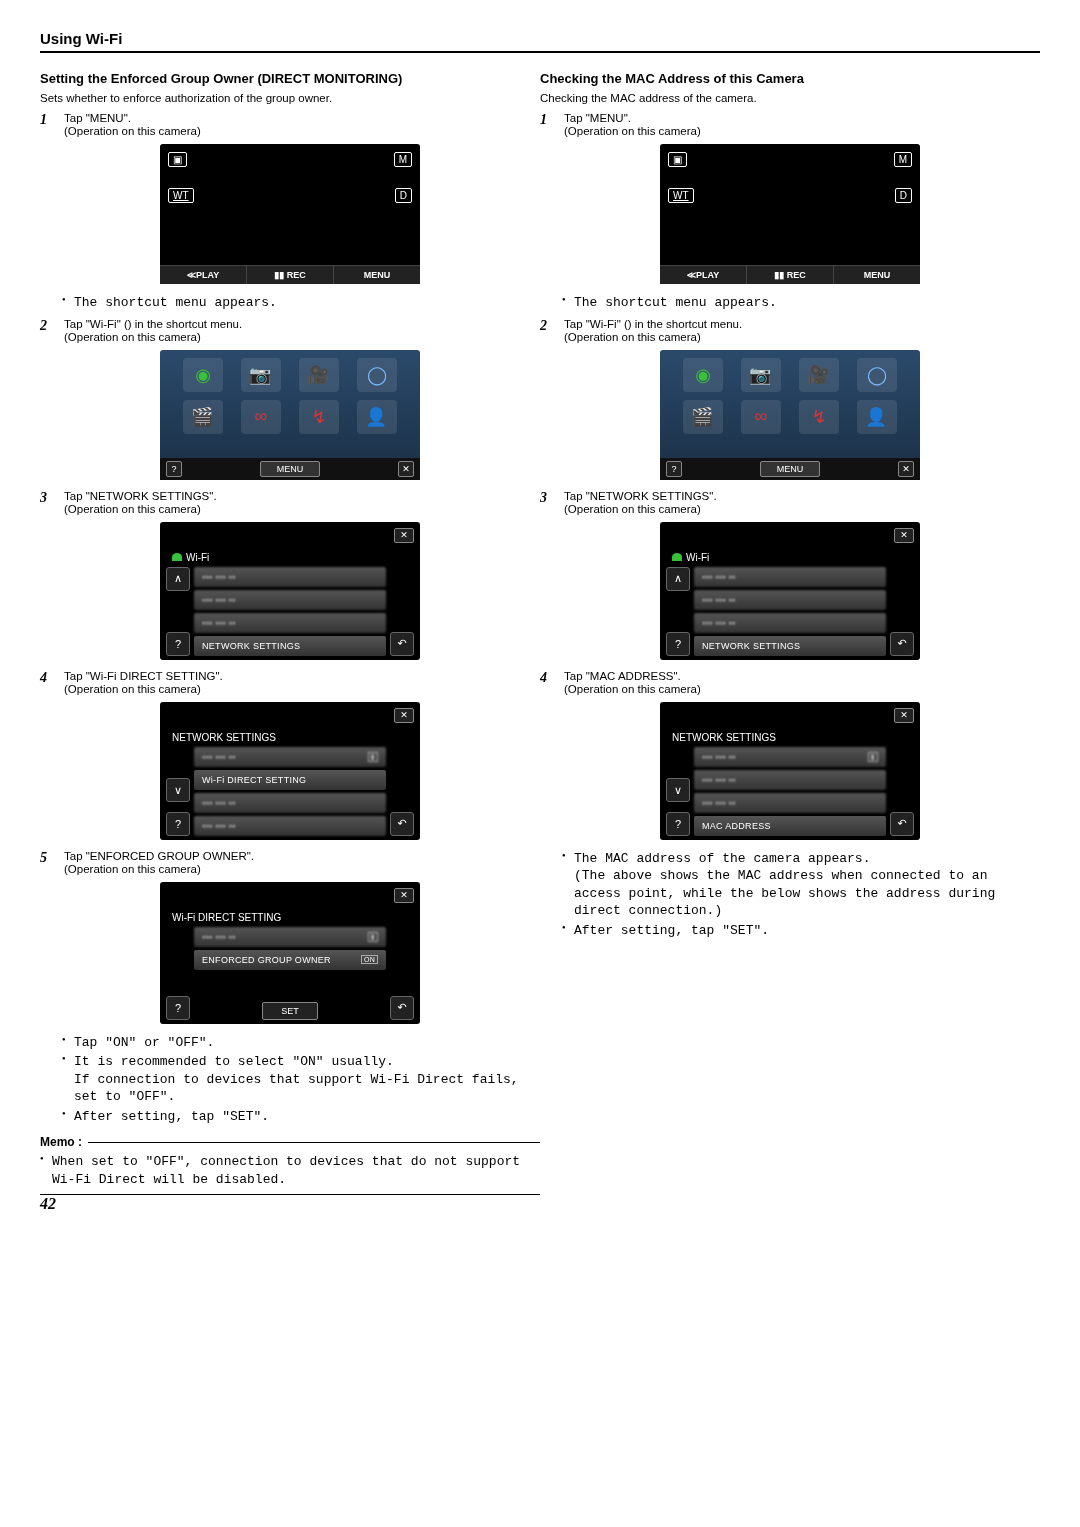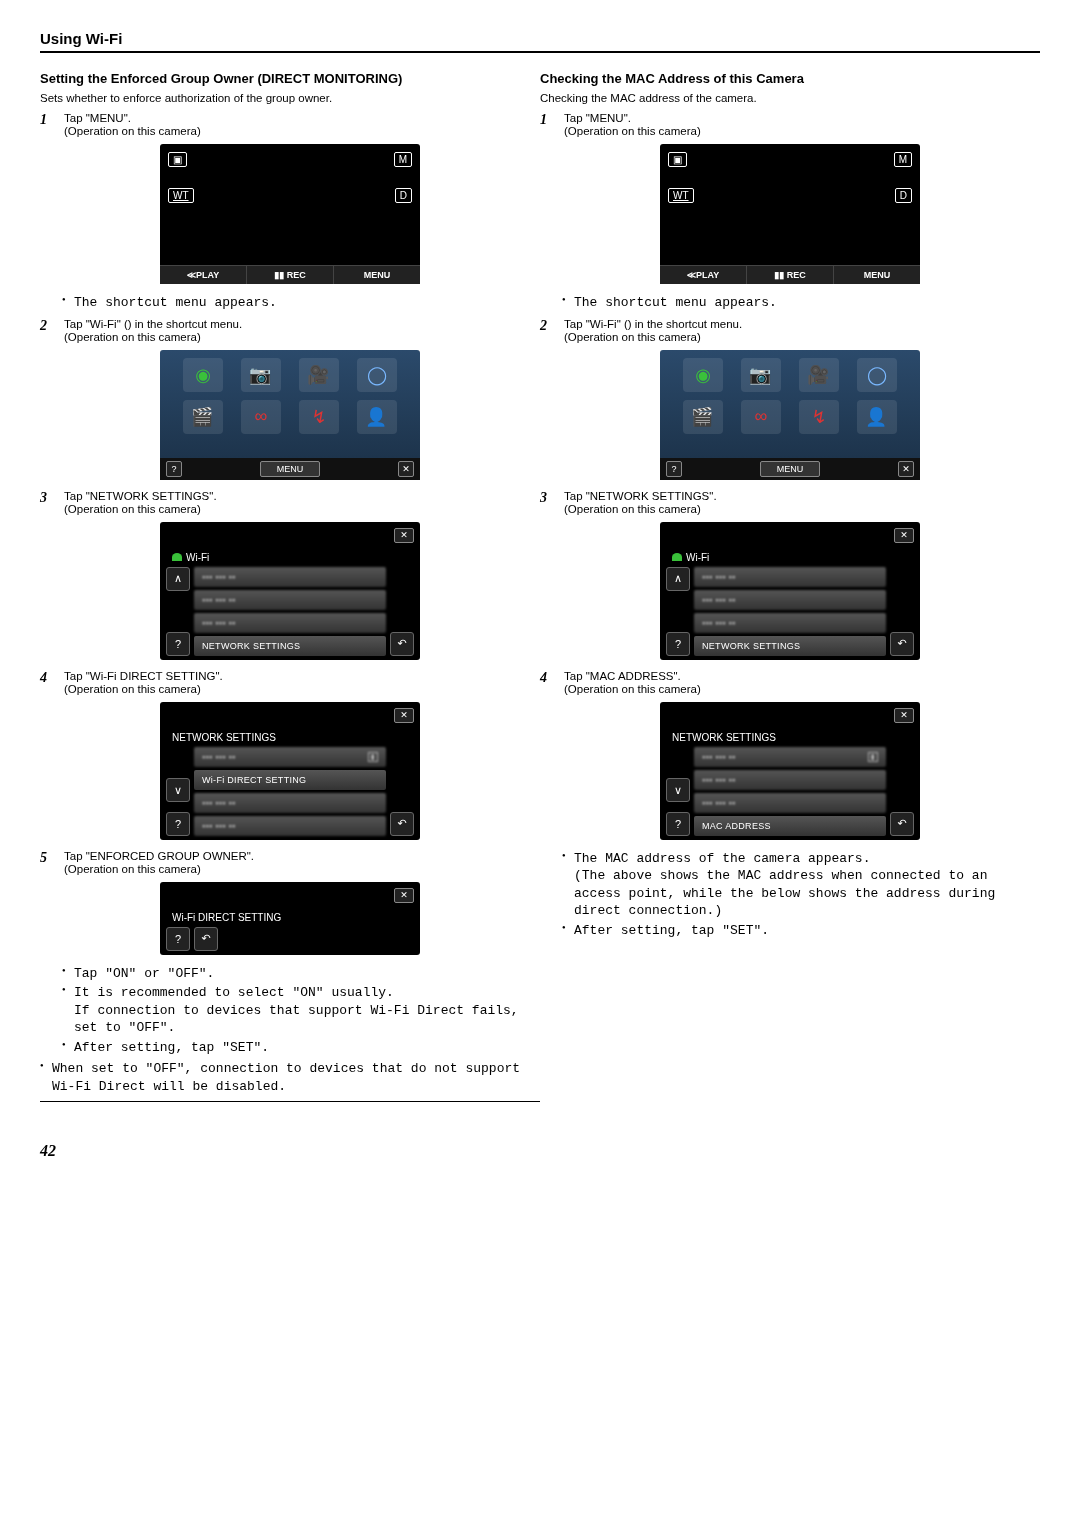--- a/index.html
+++ b/index.html
@@ -295,21 +295,20 @@
     border-top: 1px solid #000;
   }
   .memo-end {
     border-top: 1px solid #000;
     margin-top: 6px;
   }
   .page-num {
     font-size: 16px;
     font-weight: bold;
     font-style: italic;
-    margin-top: 40px;
     font-family: Georgia, 'Times New Roman', serif;
   }
 </style>
 </head>
 <body>
 
 <div class="page-header">Using Wi-Fi</div>
 
 <div class="cols">
 
@@ -441,36 +440,51 @@
     </div>
 
     <div class="screen-list">
       <div class="sl-title">Wi-Fi DIRECT SETTING</div>
       <div class="sl-close">✕</div>
       <div class="sl-body">
         <div class="sl-left">
           <div style="flex:1"></div>
           <div class="sl-ctrl">?</div>
         </div>
+        <div class="sl-items">
+          <div class="sl-item sl-blur">
+              <span>▪▪▪ ▪▪▪ ▪▪</span>
+              <span class="toggle">▮</span>
+            </div>
+          <div class="sl-item">
+              <span>ENFORCED GROUP OWNER</span>
+              <span class="toggle">ON</span>
+            </div>
+          <div style="height:20px"></div>
+          <div class="sl-setwrap"><div class="sl-setbtn">SET</div></div>
+        </div>
         <div class="sl-right">
           <div style="flex:1"></div>
           <div class="sl-ctrl">↶</div>
         </div>
       </div>
     </div>
 
     <div class="bullets">
       <div class="bul">Tap "ON" or "OFF".</div>
       <div class="bul">
         <span>It is recommended to select "ON" usually.</span><br>
         <span>If connection to devices that support Wi-Fi Direct fails, set to "OFF".</span>
       </div>
       <div class="bul">After setting, tap "SET".</div>
     </div>
 
+    <div class="memo-title">
+        <span>Memo :</span>
+      </div>
     <div class="bullets" style="margin-left:0">
       <div class="bul">When set to "OFF", connection to devices that do not support Wi-Fi Direct will be disabled.</div>
     </div>
     <div class="memo-end"></div>
   </div>
 
   <div class="col">
     <div class="section-title">Checking the MAC Address of this Camera</div>
     <div class="section-desc">Checking the MAC address of the camera.</div>
 

